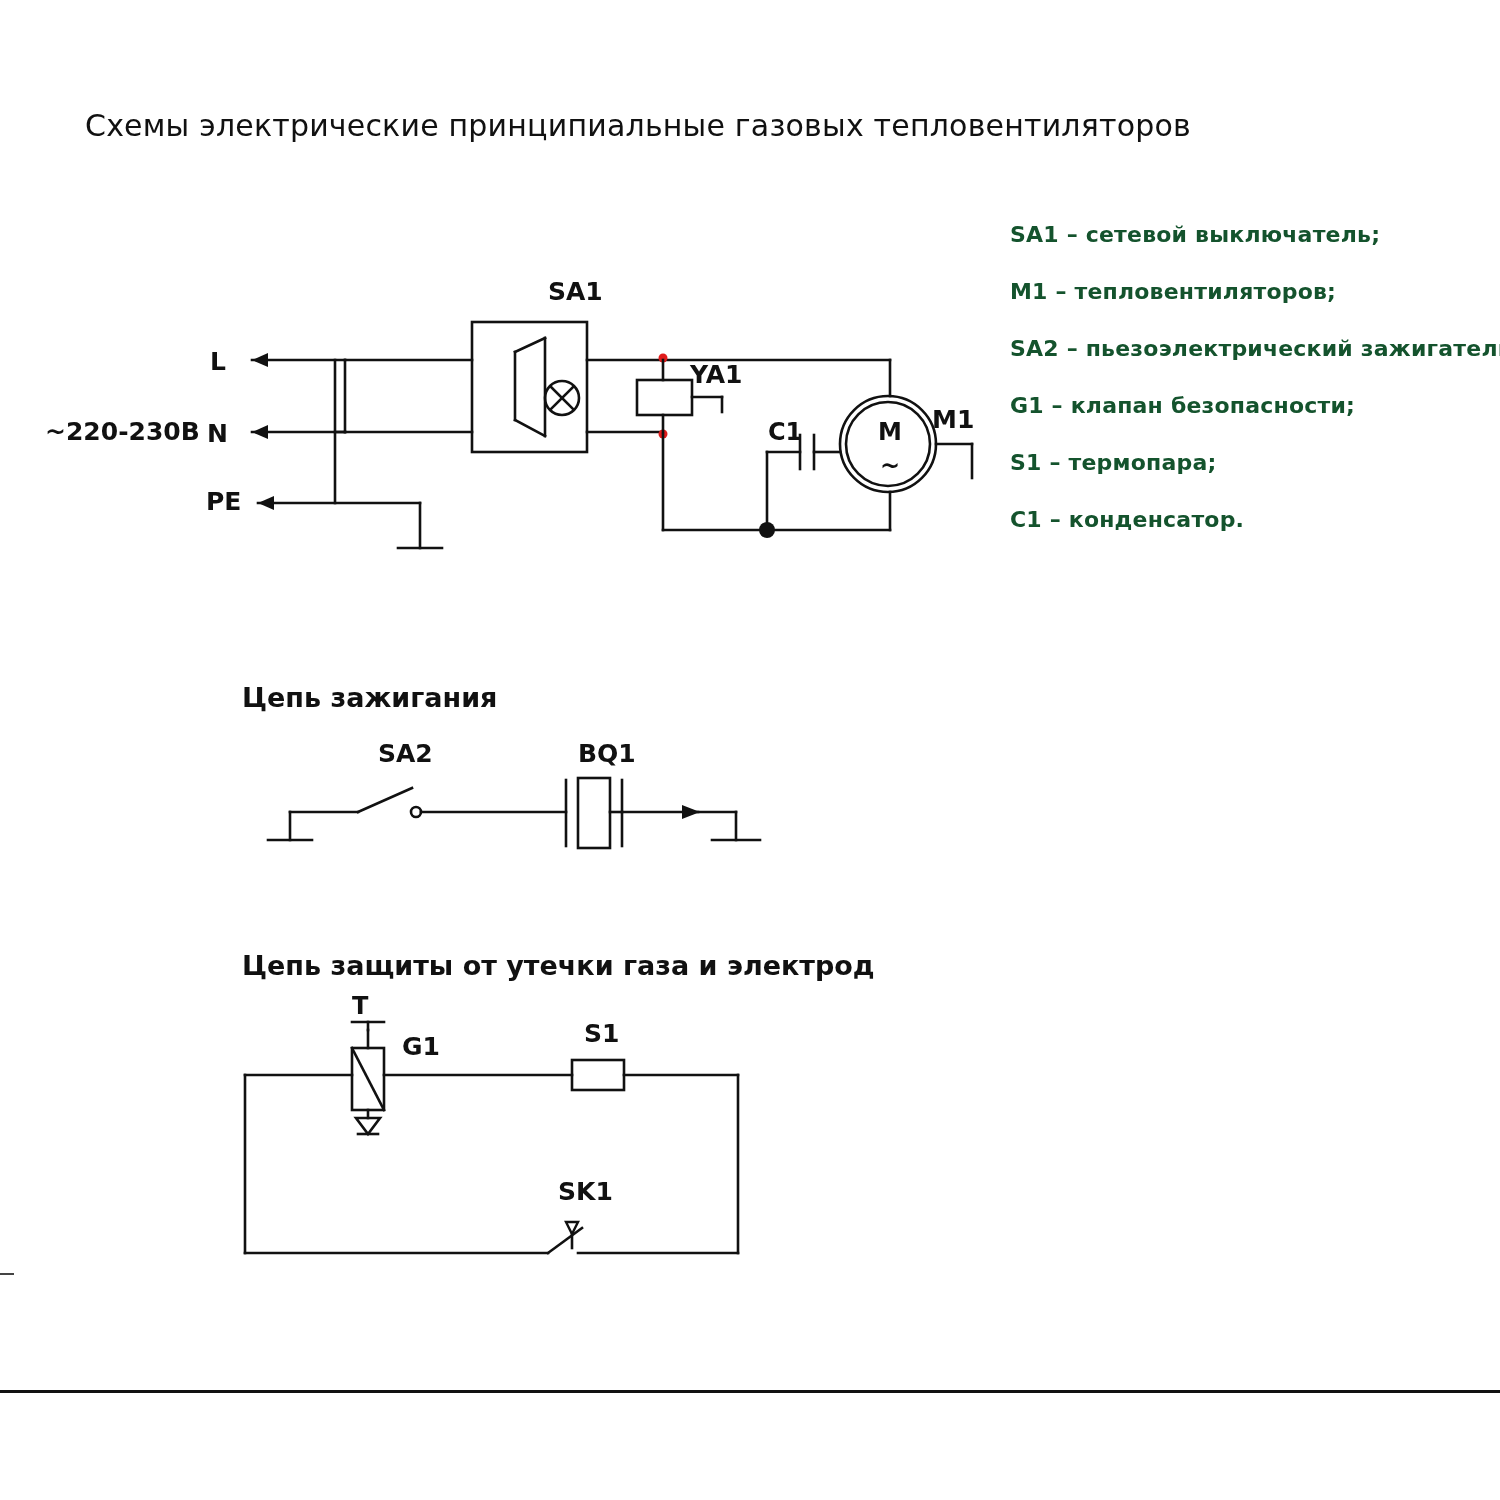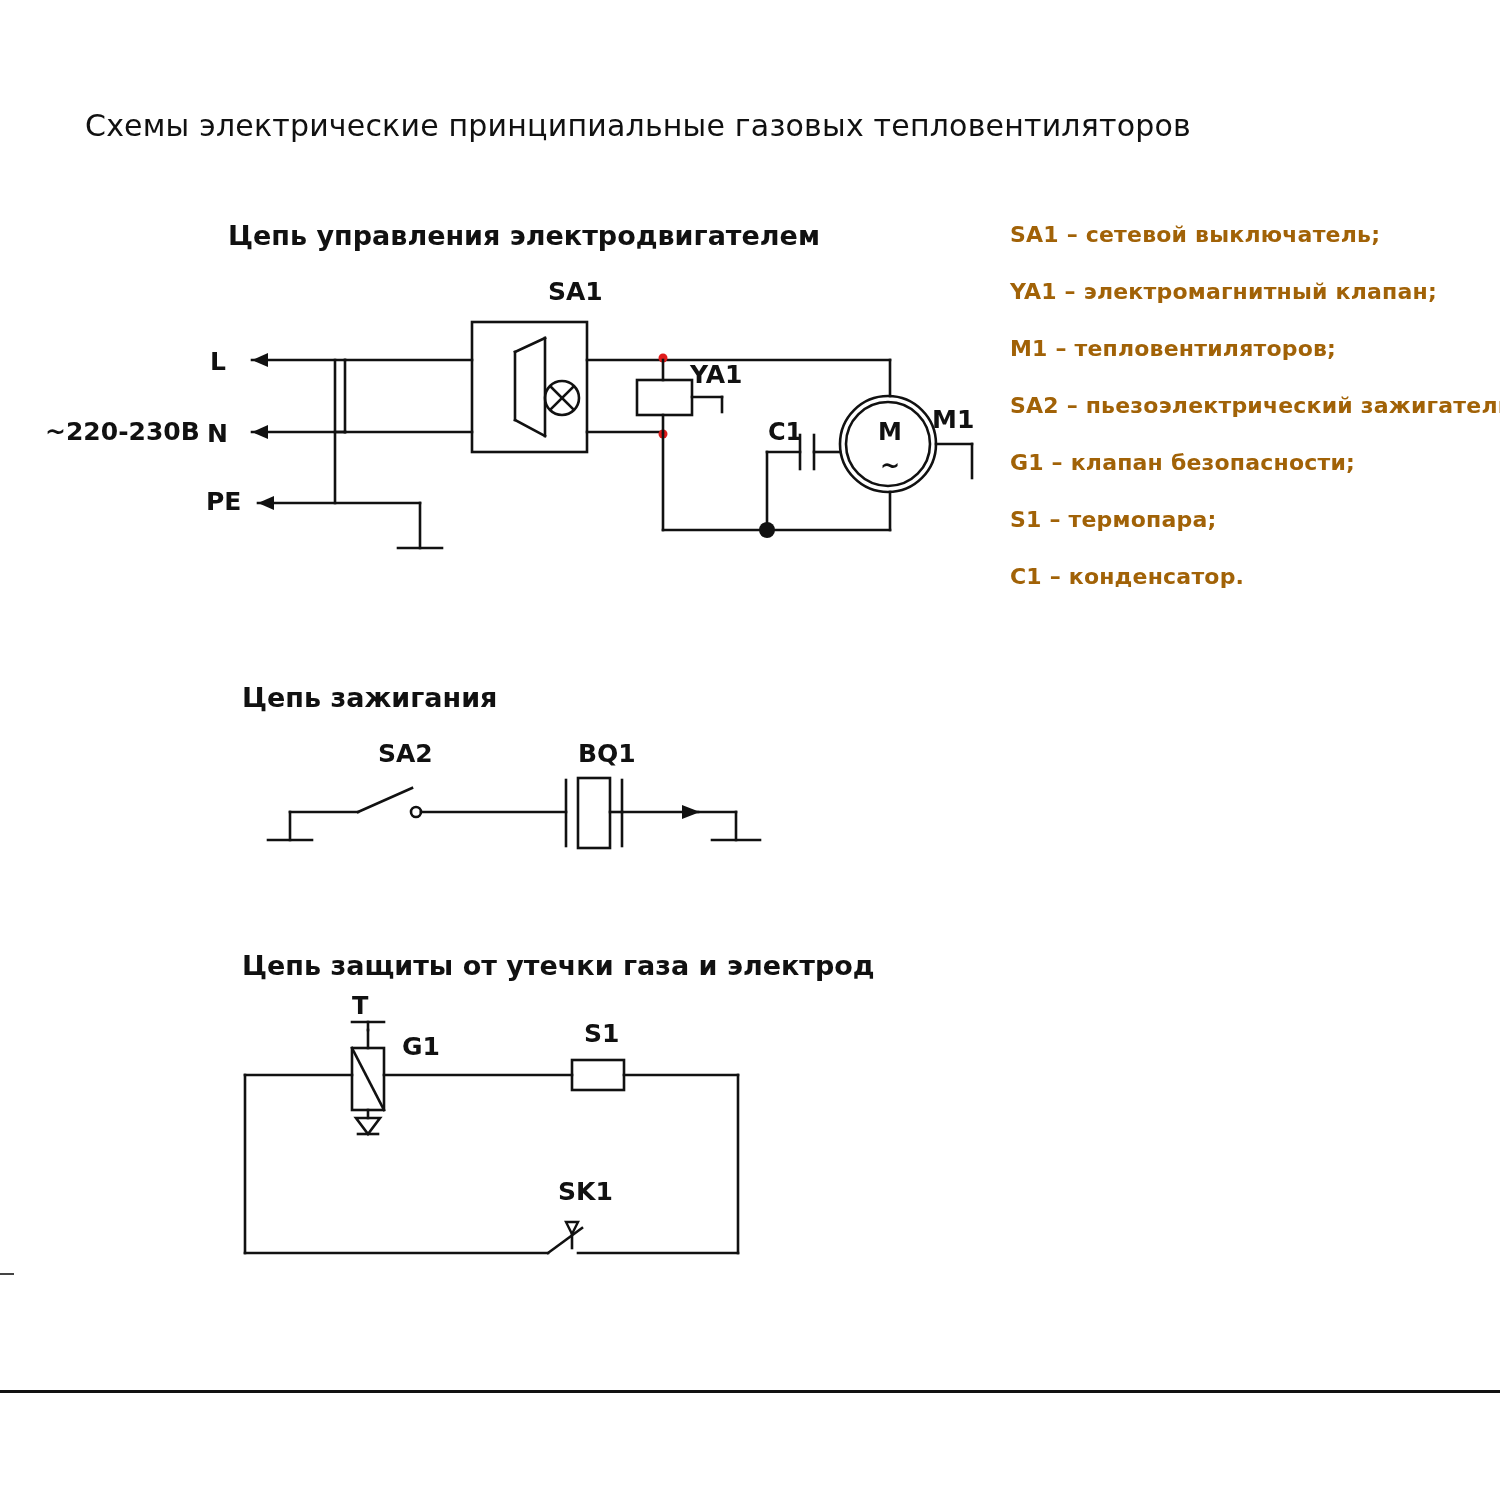--- a/index.html
+++ b/index.html
@@ -65,21 +65,21 @@
   
   .legend {
     position: absolute;
     left: 1010px;
     top: 222px;
     width: 470px;
   }
   .legend-item {
     font-size: 22px;
     font-weight: 700;
-    color: #a16207;
+    color: #14532d;
     margin-bottom: 32px;
     white-space: nowrap;
     letter-spacing: 0.2px;
   }
 
   
   .footer-rule {
     position: absolute;
     left: 0;
     top: 1390px;
@@ -104,21 +104,20 @@
     background: #444;
   }
 </style>
 </head>
 <body>
 
 <div class="page">
 
   <div class="main-title">Схемы электрические принципиальные газовых тепловентиляторов</div>
 
-  <div class="section-title" id="title-motor">Цепь управления электродвигателем</div>
   <div class="section-title" id="title-ignition">Цепь зажигания</div>
   <div class="section-title" id="title-protection">Цепь защиты от утечки газа и электрод</div>
 
   <svg class="diagram" viewBox="0 0 1500 1420">
     <g fill="none" stroke="#111111" stroke-width="2.6" stroke-linecap="square">
 
       <text class="lbl-volt" x="45" y="440" stroke="none" fill="#111">~220-230В</text>
       <text x="210" y="370" stroke="none" fill="#111">L</text>
       <text x="207" y="442" stroke="none" fill="#111">N</text>
       <text x="206" y="510" stroke="none" fill="#111">PE</text>
@@ -237,21 +236,20 @@
 
       <line x1="548" y1="1253" x2="582" y2="1228"></line>
       <polygon points="566,1222 578,1222 572,1234" fill="none" stroke="#111" stroke-width="2.4"></polygon>
       <line x1="572" y1="1234" x2="572" y2="1248"></line>
       <text x="558" y="1200" stroke="none" fill="#111">SK1</text>
     </g>
   </svg>
 
   <div class="legend">
     <div class="legend-item">SA1 – сетевой выключатель;</div>
-    <div class="legend-item">YA1 – электромагнитный клапан;</div>
     <div class="legend-item">M1 – тепловентиляторов;</div>
     <div class="legend-item">SA2 – пьезоэлектрический зажигатель;</div>
     <div class="legend-item">G1 – клапан безопасности;</div>
     <div class="legend-item">S1 – термопара;</div>
     <div class="legend-item">C1 – конденсатор.</div>
   </div>
 
   <div class="tiny-tick"></div>
   <div class="footer-rule"></div>
 

